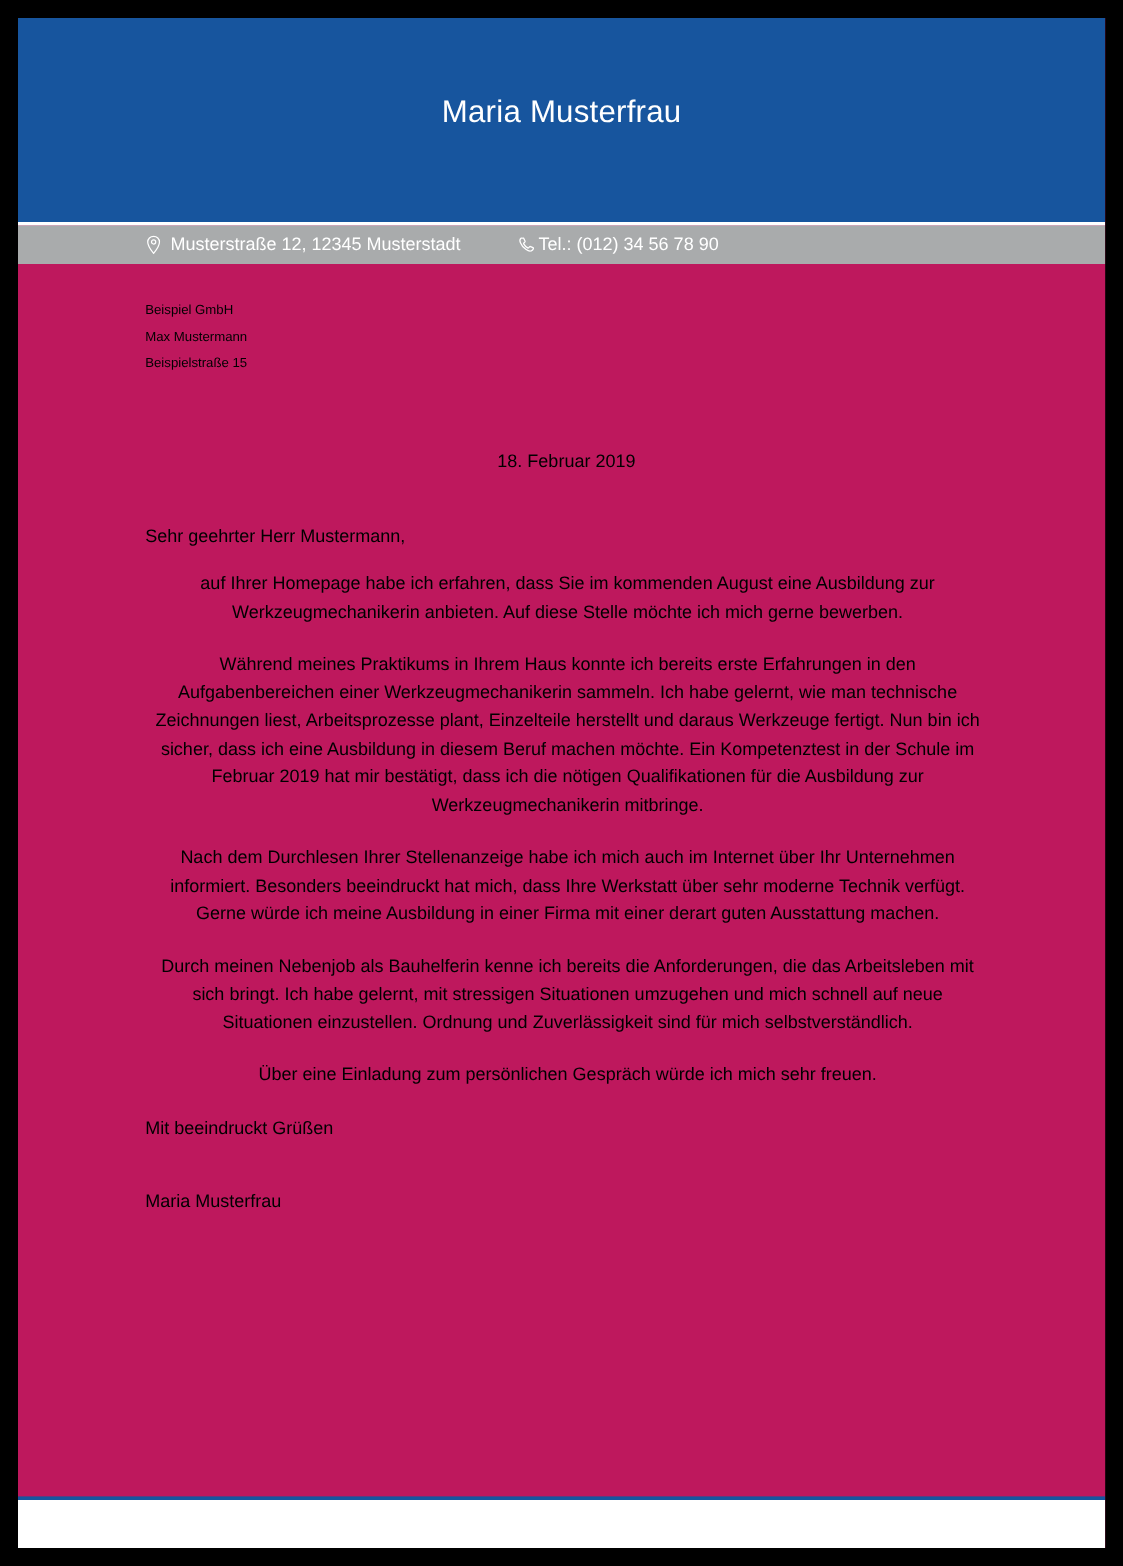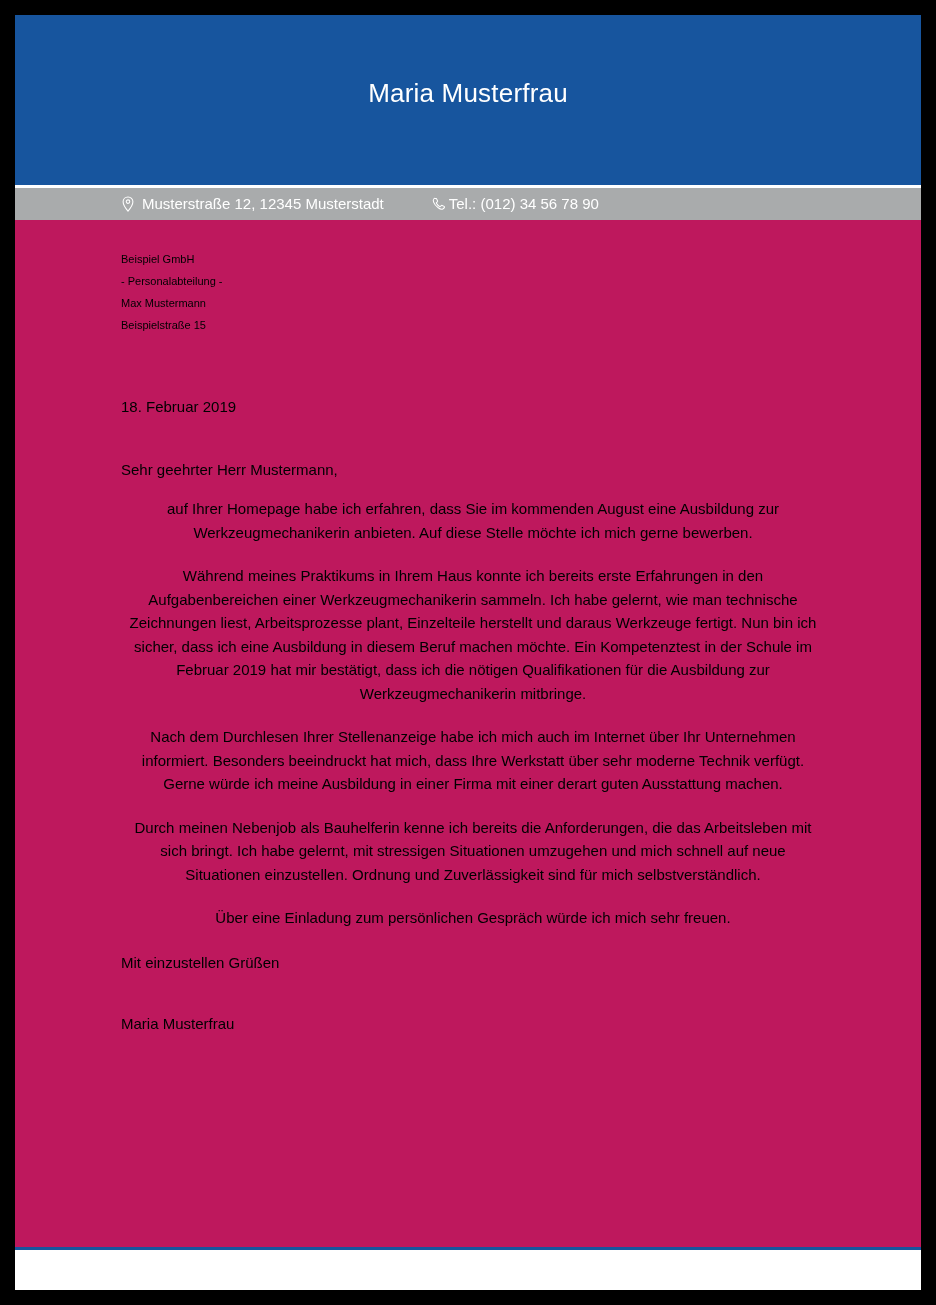--- a/index.html
+++ b/index.html
@@ -88,21 +88,21 @@
   }
 
   .recipient {
     font-size: 11px;
     line-height: 22px;
     margin: 0;
   }
   .recipient div { white-space: nowrap; }
 
   .date-line {
-    text-align: left;
+    text-align: center;
     font-size: 15px;
     line-height: 1;
     margin-top: 63px;
     padding-right: 2px;
   }
 
   .subject {
     font-size: 15px;
     font-weight: bold;
     line-height: 1;
@@ -181,37 +181,36 @@
         </svg>
       </span>
       <span>Tel.: (012) 34 56 78 90</span>
     </span>
   </div>
 
   <div class="letter-body">
 
     <div class="recipient">
       <div>Beispiel GmbH</div>
-      <div>- Personalabteilung -</div>
       <div>Max Mustermann</div>
       <div>Beispielstraße 15</div>
     </div>
 
     <div class="date-line">18. Februar 2019</div>
 
 
     <div class="salutation">Sehr geehrter Herr Mustermann,</div>
 
     <p class="para">auf Ihrer Homepage habe ich erfahren, dass Sie im kommenden August eine Ausbildung zur Werkzeugmechanikerin anbieten. Auf diese Stelle möchte ich mich gerne bewerben.</p>
     <p class="para">Während meines Praktikums in Ihrem Haus konnte ich bereits erste Erfahrungen in den Aufgabenbereichen einer Werkzeugmechanikerin sammeln. Ich habe gelernt, wie man technische Zeichnungen liest, Arbeitsprozesse plant, Einzelteile herstellt und daraus Werkzeuge fertigt. Nun bin ich sicher, dass ich eine Ausbildung in diesem Beruf machen möchte. Ein Kompetenztest in der Schule im Februar 2019 hat mir bestätigt, dass ich die nötigen Qualifikationen für die Ausbildung zur Werkzeugmechanikerin mitbringe.</p>
     <p class="para">Nach dem Durchlesen Ihrer Stellenanzeige habe ich mich auch im Internet über Ihr Unternehmen informiert. Besonders beeindruckt hat mich, dass Ihre Werkstatt über sehr moderne Technik verfügt. Gerne würde ich meine Ausbildung in einer Firma mit einer derart guten Ausstattung machen.</p>
     <p class="para">Durch meinen Nebenjob als Bauhelferin kenne ich bereits die Anforderungen, die das Arbeitsleben mit sich bringt. Ich habe gelernt, mit stressigen Situationen umzugehen und mich schnell auf neue Situationen einzustellen. Ordnung und Zuverlässigkeit sind für mich selbstverständlich.</p>
     <p class="para">Über eine Einladung zum persönlichen Gespräch würde ich mich sehr freuen.</p>
 
-    <div class="closing">Mit einzustellen Grüßen</div>
+    <div class="closing">Mit beeindruckt Grüßen</div>
 
     <div class="signature">Maria Musterfrau</div>
 
   </div>
 
   <div class="footer-rule"></div>
   <div class="footer-area"></div>
 
 </div>
 

